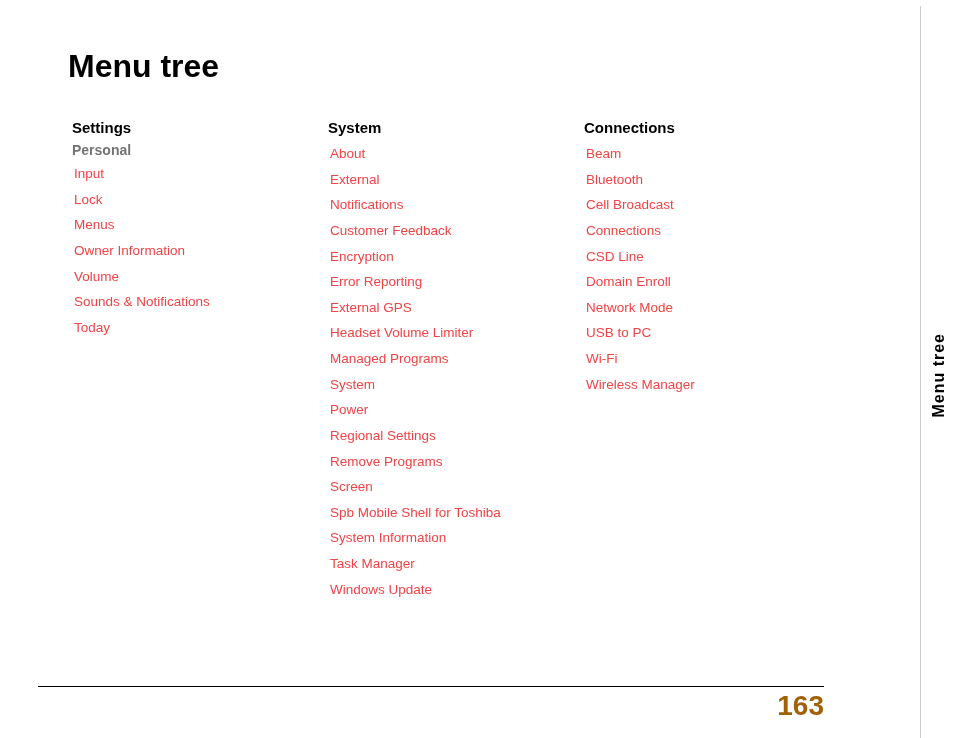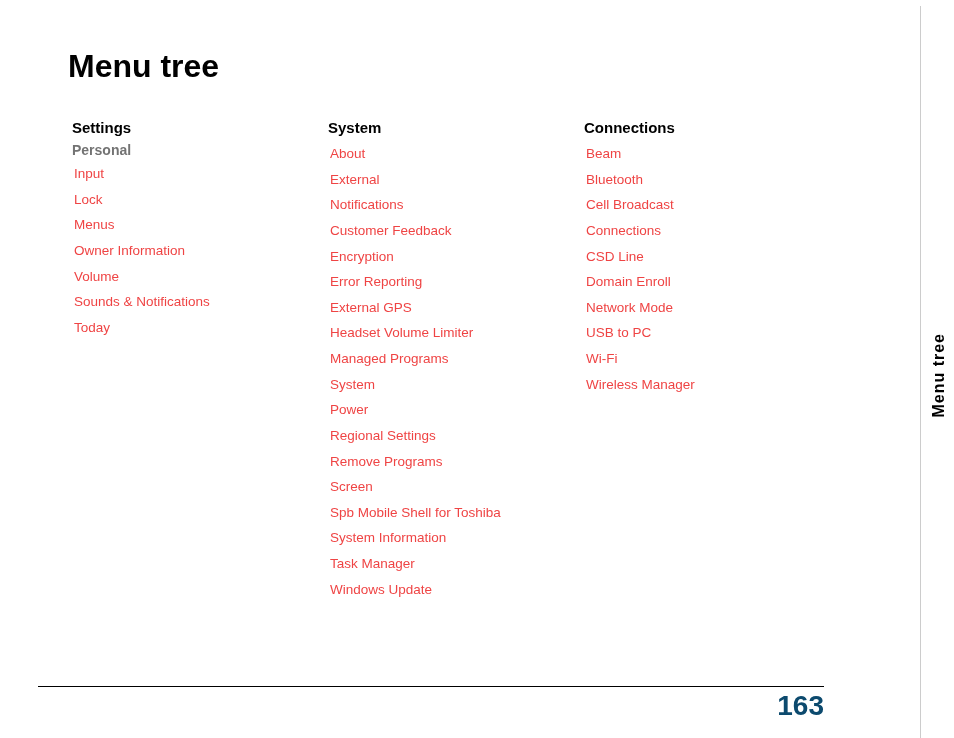--- a/index.html
+++ b/index.html
@@ -84,21 +84,21 @@
       letter-spacing: 1px;
     }
 
     
     .page-number {
       position: absolute;
       bottom: 20px;
       right: 50px;
       font-size: 28px;
       font-weight: bold;
-      color: #0c4a6e;
+      color: #a16207;
     }
 
     
     .bottom-line {
       position: absolute;
       bottom: 55px;
       left: 30px;
       right: 50px;
       height: 1px;
       background: #000000;

